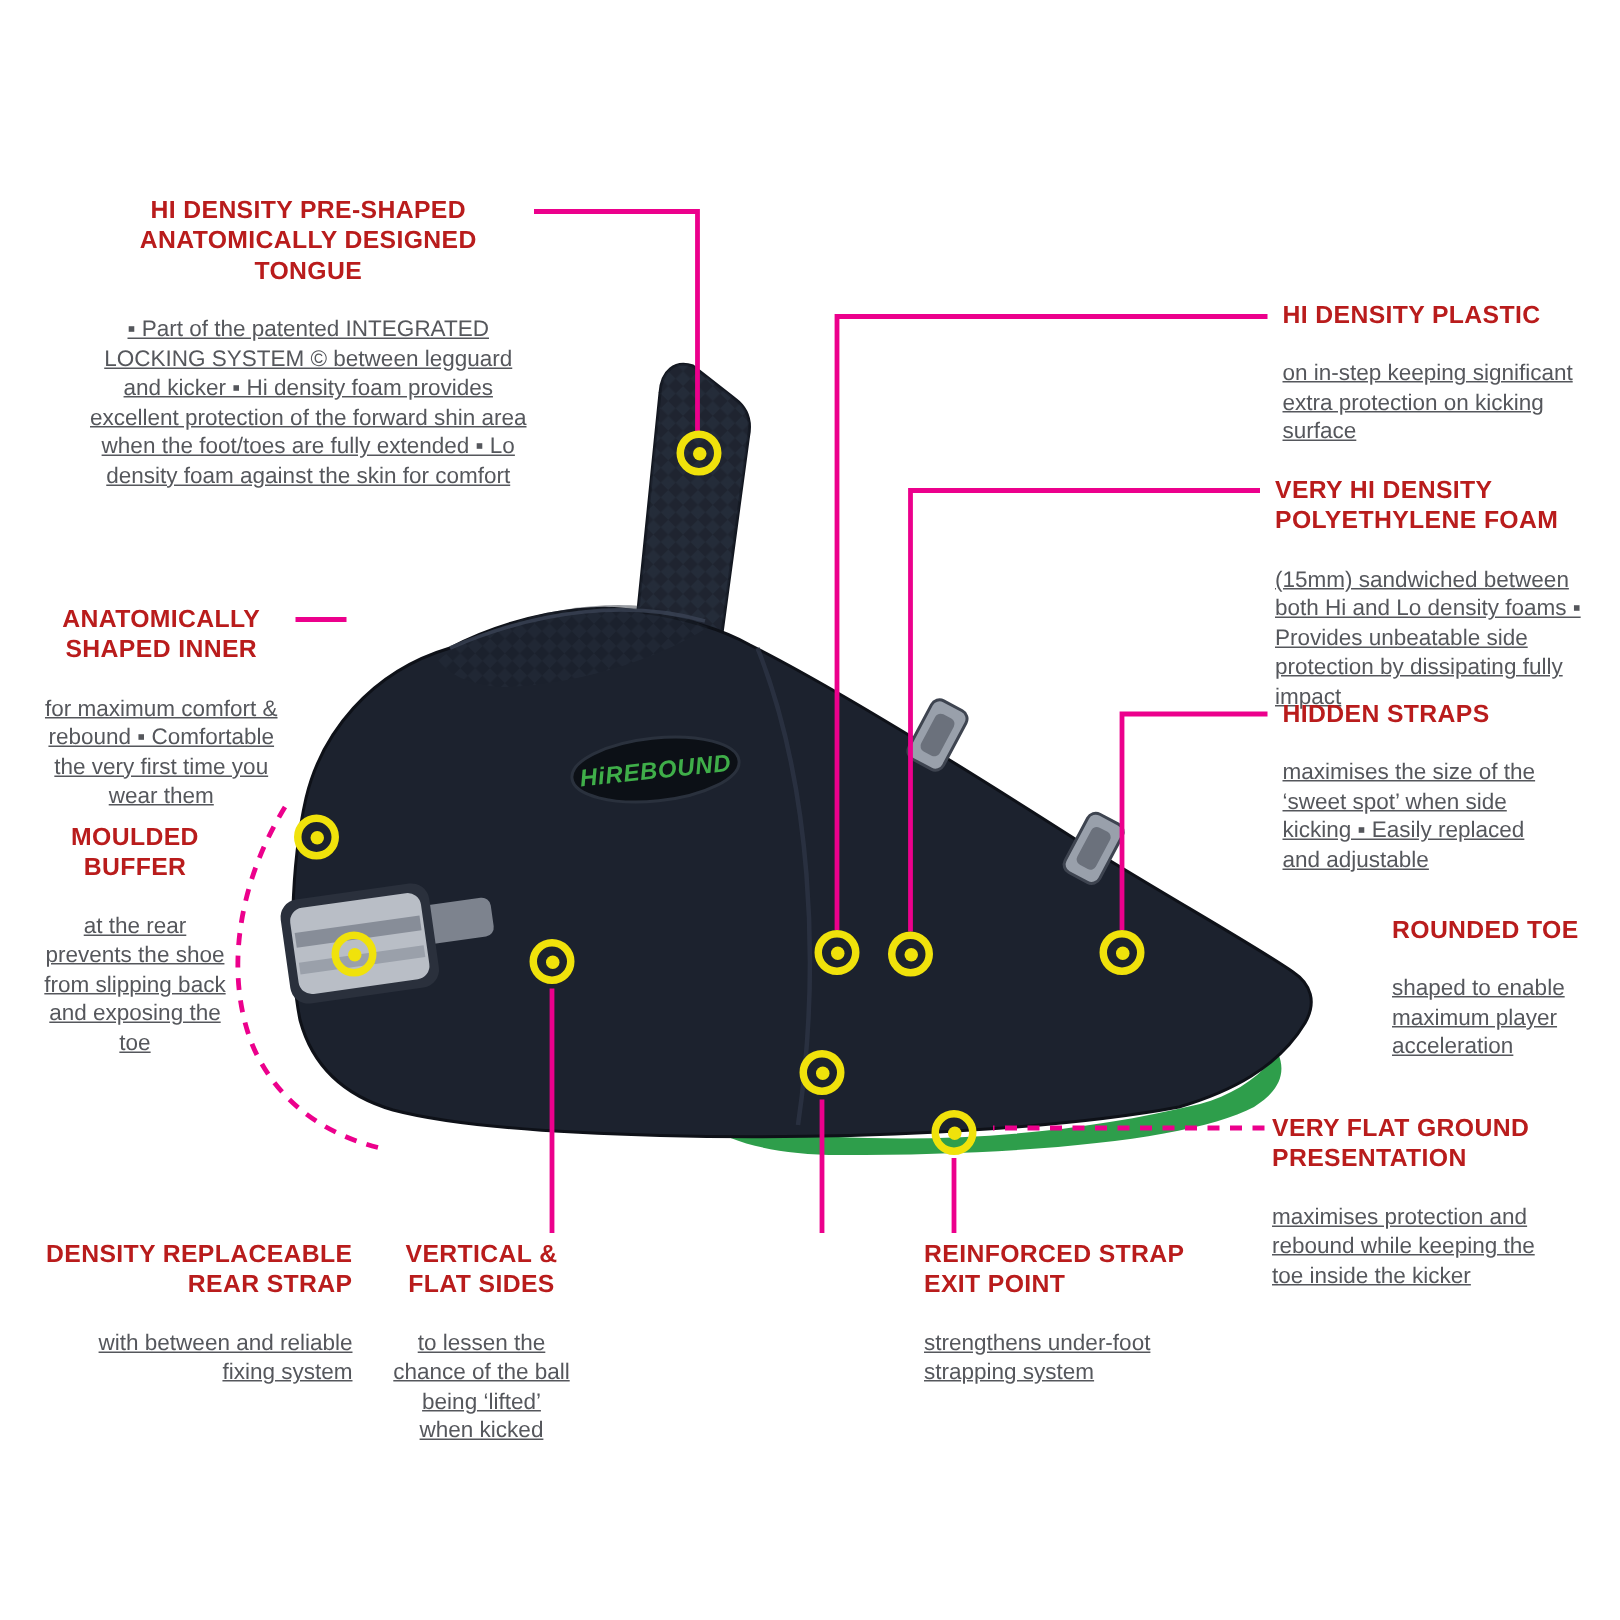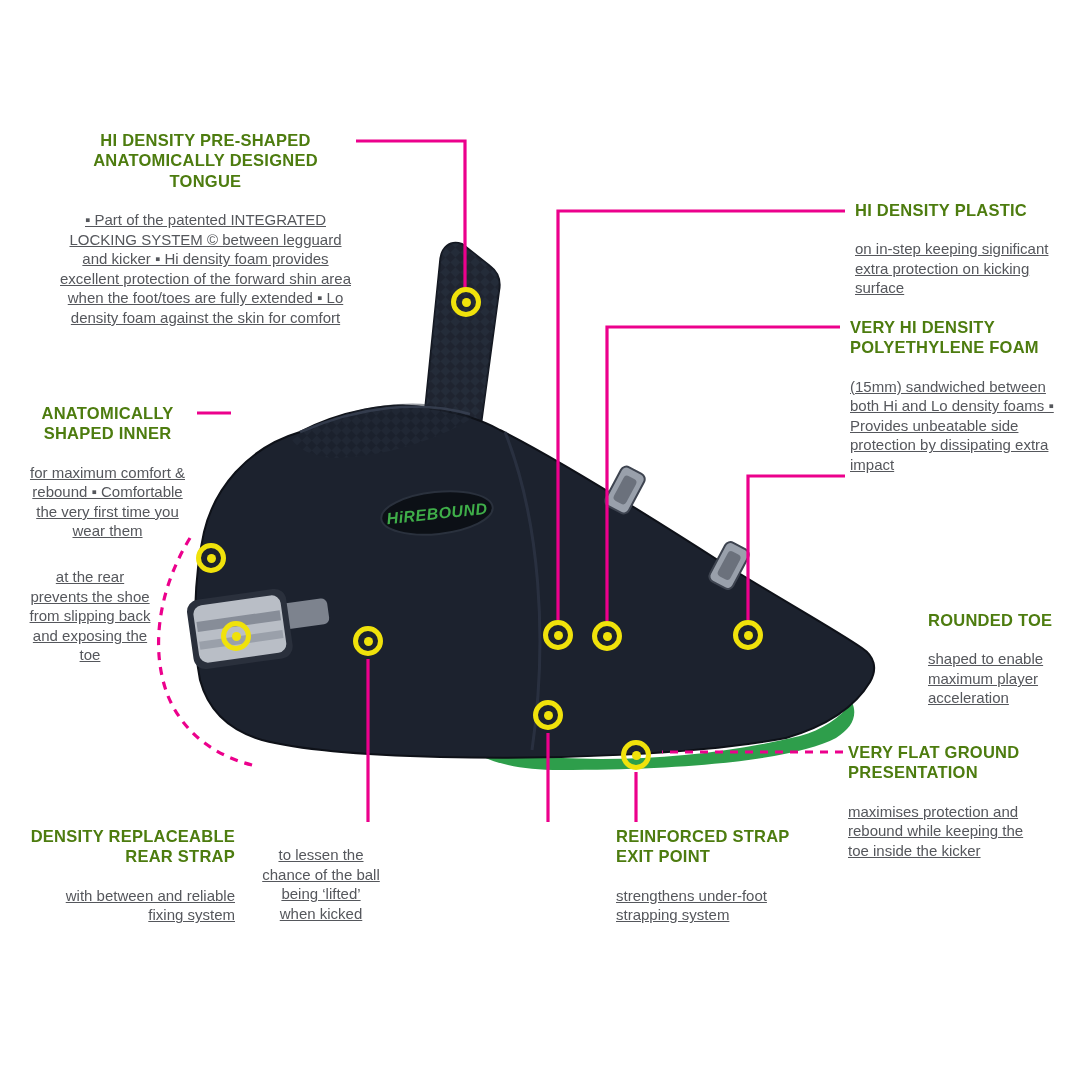--- a/index.html
+++ b/index.html
@@ -2,21 +2,21 @@
 <html><head>
 <meta charset="utf-8">
 <style>
   html,body{margin:0;padding:0;background:#ffffff;}
   .canvas{
     position:relative;width:1080px;height:1080px;background:#ffffff;overflow:hidden;
     font-family:"Liberation Sans", sans-serif;color:#55575c;
   }
   .art{position:absolute;left:0;top:0;width:1080px;height:1080px;}
   .callout{position:absolute;color:#55575c;}
-  .c-title{font-weight:bold;font-size:16.5px;line-height:1.24;letter-spacing:.25px;color:#4d7c0f;}
+  .c-title{font-weight:bold;font-size:16.5px;line-height:1.24;letter-spacing:.25px;color:#b91c1c;}
   .c-title .light{font-weight:bold;}
   .c-body{font-size:15px;line-height:1.3;margin-top:19px;text-decoration:underline;}
   .align-center{text-align:center;}
   .align-right{text-align:right;}
   .align-left{text-align:left;}
   .marker{
     position:absolute;width:30px;height:30px;margin:-15px 0 0 -15px;border-radius:50%;
     border:5px solid #f0e20b;box-sizing:border-box;
   }
   .marker::after{
@@ -101,49 +101,55 @@
     <div class="c-body">▪ Part of the patented INTEGRATED LOCKING SYSTEM © between legguard and kicker ▪ Hi density foam provides excellent protection of the forward shin area when the foot/toes are fully extended ▪ Lo density foam against the skin for comfort</div>
   </div>
 
   <div class="callout align-left" style="left:855px;top:200px;width:212px">
     <div class="c-title"><span class="light"></span><span>HI DENSITY PLASTIC</span></div>
     <div class="c-body">on in-step keeping significant extra protection on kicking surface</div>
   </div>
 
   <div class="callout align-left" style="left:850px;top:317px;width:212px">
     <div class="c-title"><span class="light">VERY </span><span>HI DENSITY POLYETHYLENE FOAM</span></div>
-    <div class="c-body">(15mm) sandwiched between both Hi and Lo density foams ▪ Provides unbeatable side protection by dissipating extra impact</div>
+    <div class="c-body">(15mm) sandwiched between both Hi and Lo density foams ▪ Provides unbeatable side protection by dissipating fully impact</div>
   </div>
 
+  <div class="callout align-left" style="left:855px;top:466px;width:180px">
+    <div class="c-title"><span class="light"></span><span>HIDDEN STRAPS</span></div>
+    <div class="c-body">maximises the size of the ‘sweet spot’ when side kicking ▪ Easily replaced and adjustable</div>
+  </div>
 
   <div class="callout align-left" style="left:928px;top:610px;width:150px">
     <div class="c-title"><span class="light"></span><span>ROUNDED TOE</span></div>
     <div class="c-body">shaped to enable maximum player acceleration</div>
   </div>
 
   <div class="callout align-left" style="left:848px;top:742px;width:195px">
     <div class="c-title"><span class="light">VERY </span><span>FLAT GROUND PRESENTATION</span></div>
     <div class="c-body">maximises protection and rebound while keeping the toe inside the kicker</div>
   </div>
 
   <div class="callout align-center" style="left:20px;top:403px;width:175px">
     <div class="c-title"><span class="light"></span><span>ANATOMICALLY SHAPED INNER</span></div>
     <div class="c-body">for maximum comfort &amp; rebound ▪ Comfortable the very first time you wear them</div>
   </div>
 
   <div class="callout align-center" style="left:26px;top:548px;width:128px">
+    <div class="c-title"><span class="light"></span><span>MOULDED BUFFER</span></div>
     <div class="c-body">at the rear prevents the shoe from slipping back and exposing the toe</div>
   </div>
 
   <div class="callout align-right" style="left:30px;top:826px;width:205px">
     <div class="c-title"><span class="light">DENSITY </span><span>REPLACEABLE REAR STRAP</span></div>
     <div class="c-body">with between and reliable fixing system</div>
   </div>
 
   <div class="callout align-center" style="left:262px;top:826px;width:118px">
+    <div class="c-title"><span class="light"></span><span>VERTICAL &amp; FLAT SIDES</span></div>
     <div class="c-body">to lessen the chance of the ball being ‘lifted’ when kicked</div>
   </div>
 
 
   <div class="callout align-left" style="left:616px;top:826px;width:185px">
     <div class="c-title"><span class="light"></span><span>REINFORCED STRAP EXIT POINT</span></div>
     <div class="c-body">strengthens under-foot strapping system</div>
   </div>
 
 </div>

